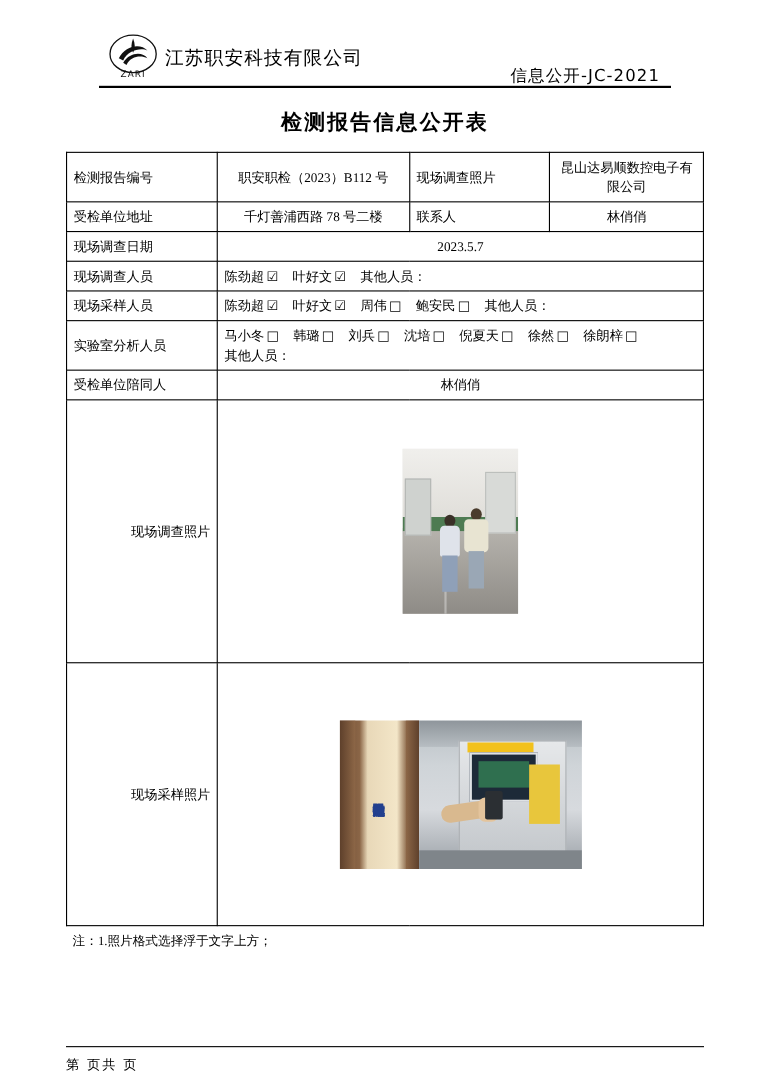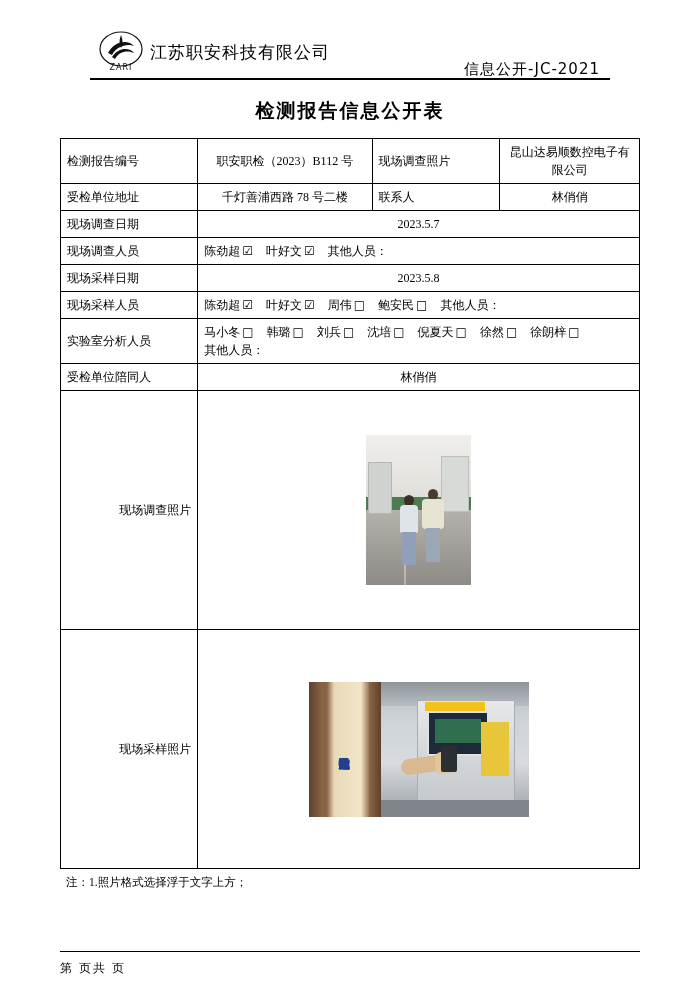--- a/index.html
+++ b/index.html
@@ -303,24 +303,20 @@
         <td class="lbl">现场调查日期</td>
         <td class="ctr" colspan="3">2023.5.7</td>
       </tr>
       <tr>
         <td class="lbl">现场调查人员</td>
         <td class="lft" colspan="3">
           <span class="nm">陈劲超</span><span class="cb">☑</span><span class="sp"></span>
           <span class="nm">叶好文</span><span class="cb">☑</span><span class="sp"></span>
           <span>其他人员：</span>
         </td>
-      </tr>
-      <tr>
-        <td class="lbl">现场采样日期</td>
-        <td class="ctr" colspan="3">2023.5.8</td>
       </tr>
       <tr>
         <td class="lbl">现场采样人员</td>
         <td class="lft" colspan="3">
           <span class="nm">陈劲超</span><span class="cb">☑</span><span class="sp"></span>
           <span class="nm">叶好文</span><span class="cb">☑</span><span class="sp"></span>
           <span class="nm">周伟</span><span class="cb">□</span><span class="sp"></span>
           <span class="nm">鲍安民</span><span class="cb">□</span><span class="sp"></span>
           <span>其他人员：</span>
         </td>

